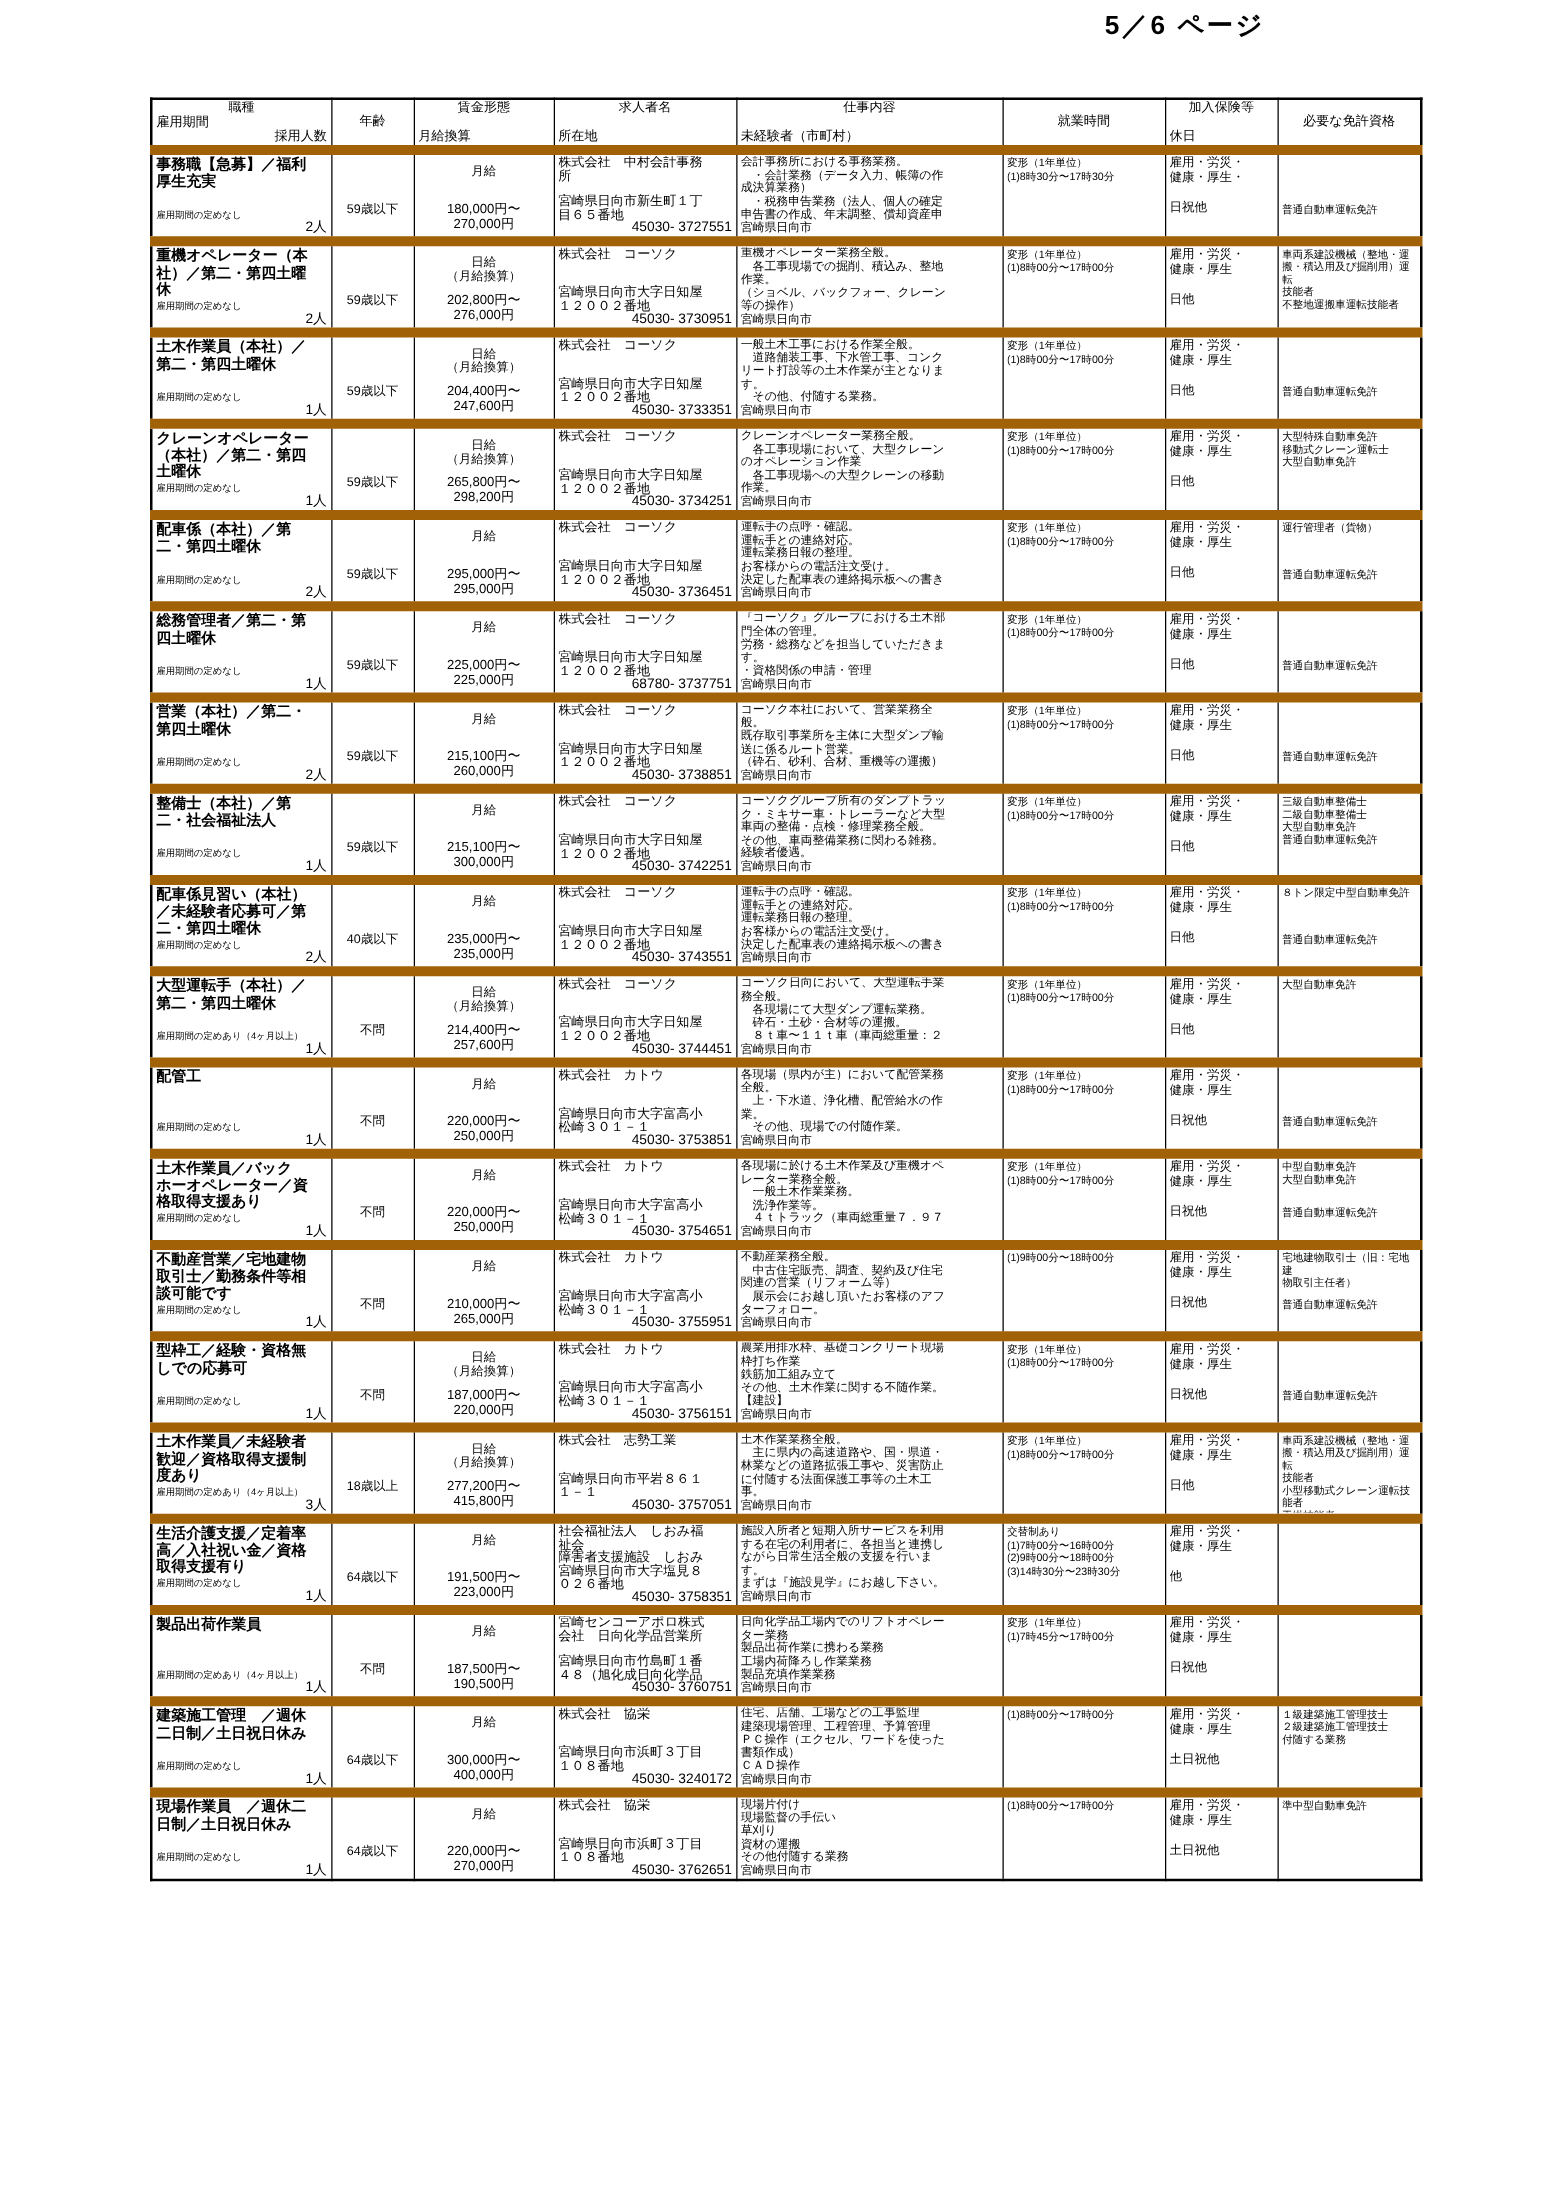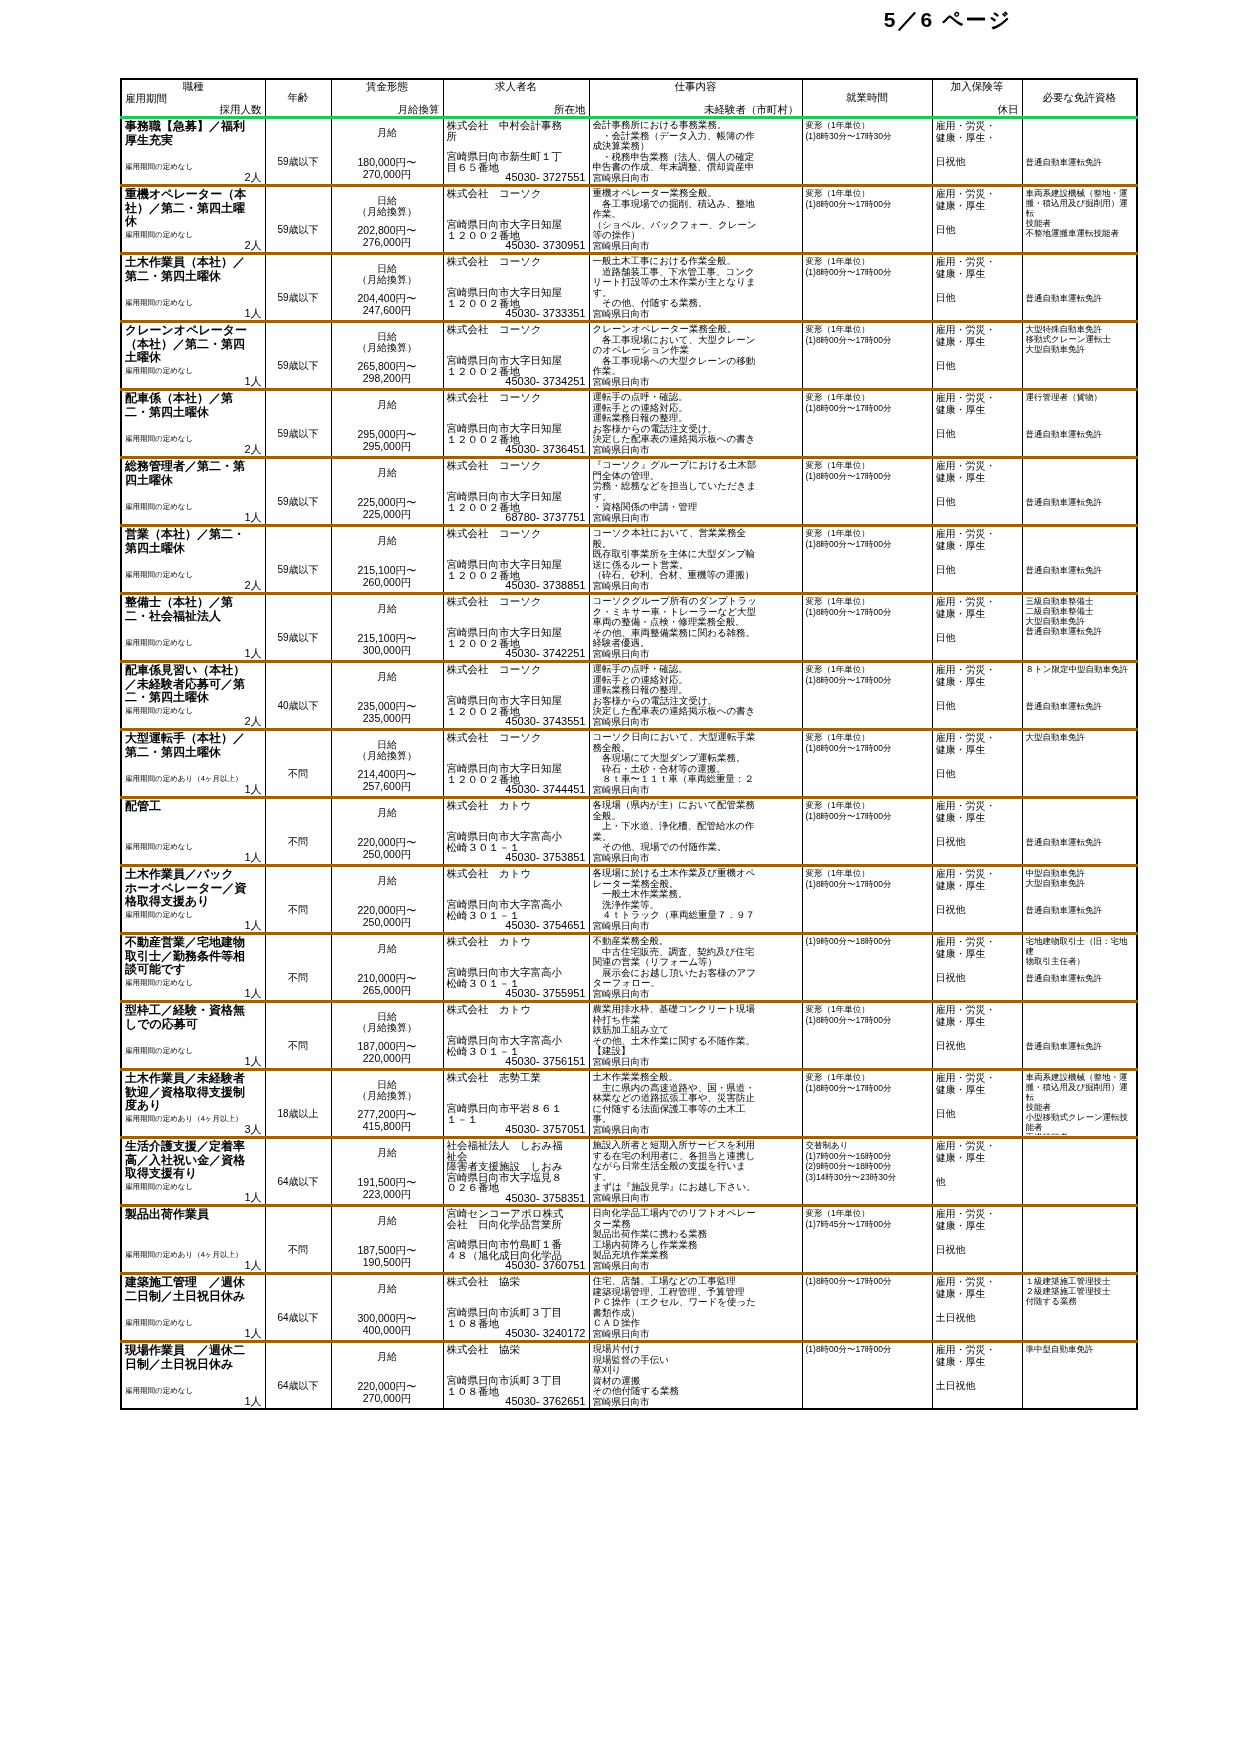--- a/index.html
+++ b/index.html
@@ -3,28 +3,28 @@
 <meta charset="utf-8">
 <style>
   html,body{margin:0;padding:0;background:#fff;}
   .page{position:relative;width:1240px;height:1754px;background:#ffffff;
         font-family:"Liberation Sans","DejaVu Sans",sans-serif;color:#000;}
   .page-label{position:absolute;top:6px;right:228px;font-size:21px;letter-spacing:2px;
         font-weight:bold;}
   table.joblist{position:absolute;left:120px;top:78px;width:1016px;
         border-collapse:collapse;table-layout:fixed;border:2px solid #000;}
   table.joblist td{border-left:1px solid #000;vertical-align:top;padding:1px 3px;overflow:hidden;}
-  tr.hdr{height:36px;border-bottom:3px solid #22c55e;}
-  tr.body-row{height:67px;border-top:3px solid #a16207;}
+  tr.hdr{height:36px;border-bottom:3px solid #ef4444;}
+  tr.body-row{height:67px;border-top:8px solid #a16207;}
   .cellbox{display:flex;flex-direction:column;height:63px;overflow:hidden;}
   .hdrbox{display:flex;flex-direction:column;height:34px;overflow:hidden;font-size:10.5px;line-height:11.5px;}
   .hdr-top{text-align:center;}
   .hdr-mid-left{text-align:left;}
   .hdr-bot-right{margin-top:auto;text-align:right;}
-  .hdr-bot-center{margin-top:auto;text-align:right;}
+  .hdr-bot-center{margin-top:auto;text-align:left;}
   .hdr-center{margin:auto 0;text-align:center;}
   
   .title{font-size:12px;line-height:13.5px;font-weight:bold;white-space:pre-wrap;}
   .period{margin-top:auto;font-size:7.5px;line-height:9px;white-space:pre-wrap;}
   .count{font-size:11px;line-height:12px;text-align:right;}
   
   .age{margin:auto 0 14px 0;text-align:center;font-size:10px;}
   
   .wtype{margin-top:7px;text-align:center;font-size:10px;line-height:11px;white-space:pre-wrap;}
   .wage{margin-top:auto;margin-bottom:3px;text-align:center;font-size:10.5px;line-height:12px;white-space:pre-wrap;}

